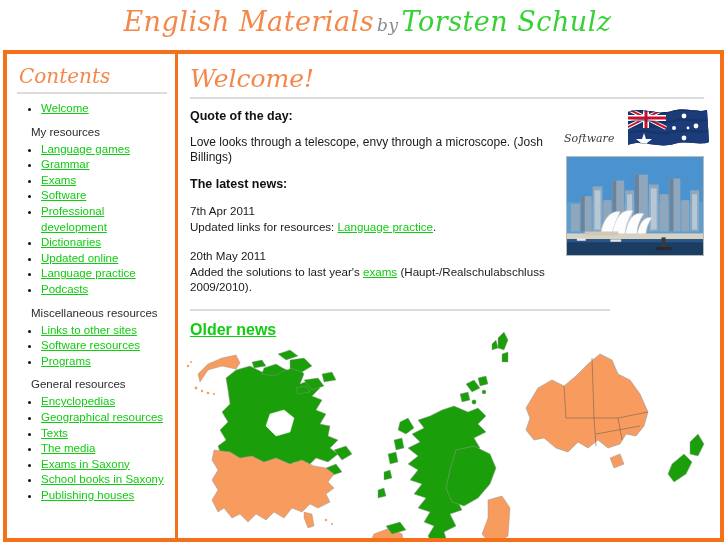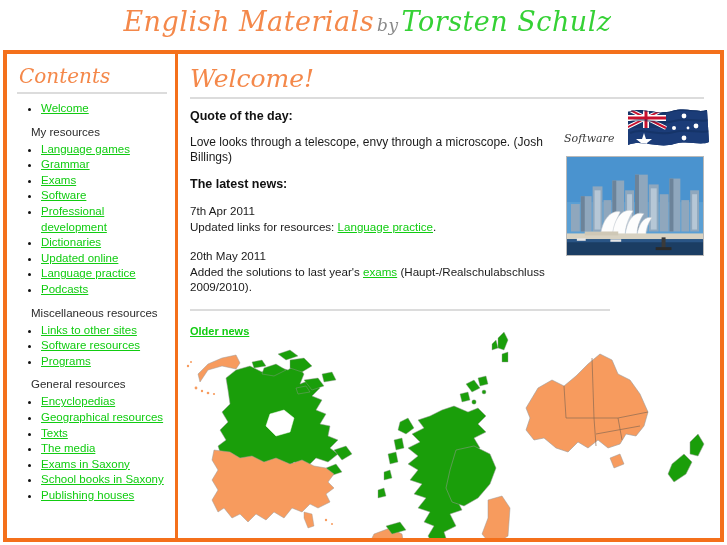--- a/index.html
+++ b/index.html
@@ -164,21 +164,21 @@
     text-decoration: underline;
   }
   .news-rule {
     height: 0;
     border: 0;
     border-top: 2px solid #dcdcdc;
     margin: 2px 110px 10px 0;
   }
   a.older-news {
     color: #11cc11;
-    font-size: 11px;
+    font-size: 16px;
     font-weight: bold;
     text-decoration: underline;
   }
 
   
   .australia-block {
     position: absolute;
     right: 9px;
     top: 52px;
     width: 147px;

